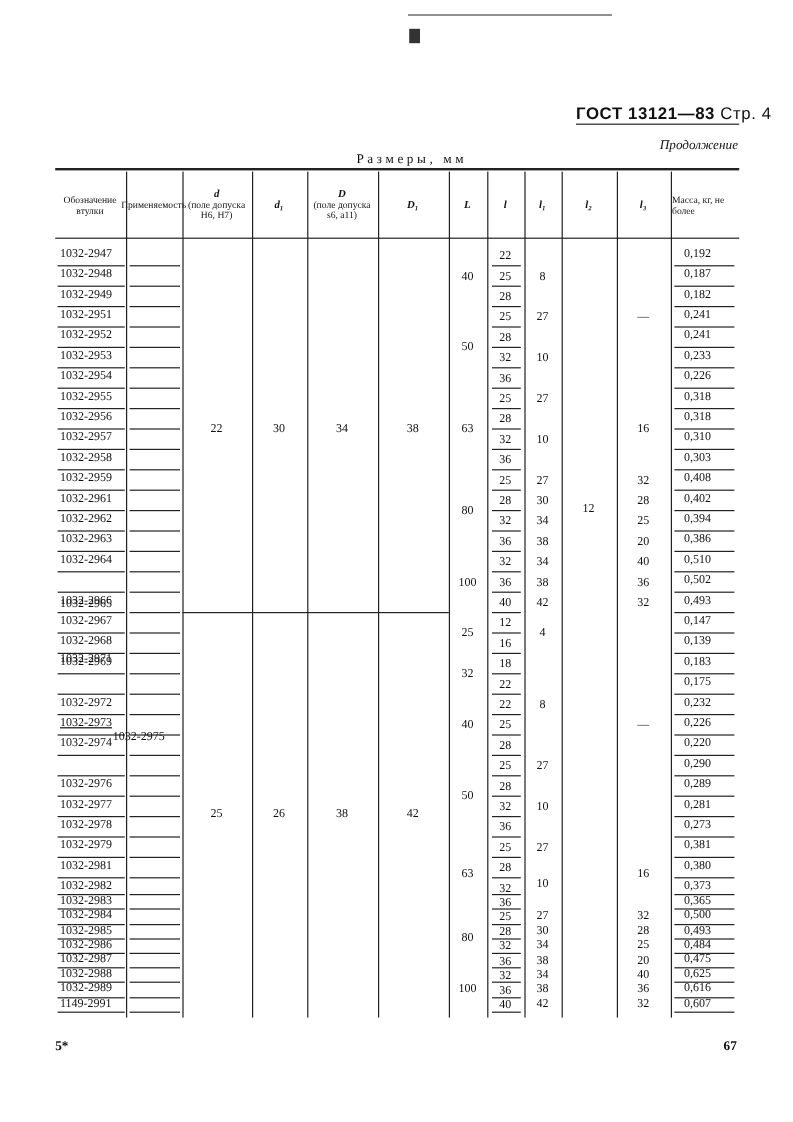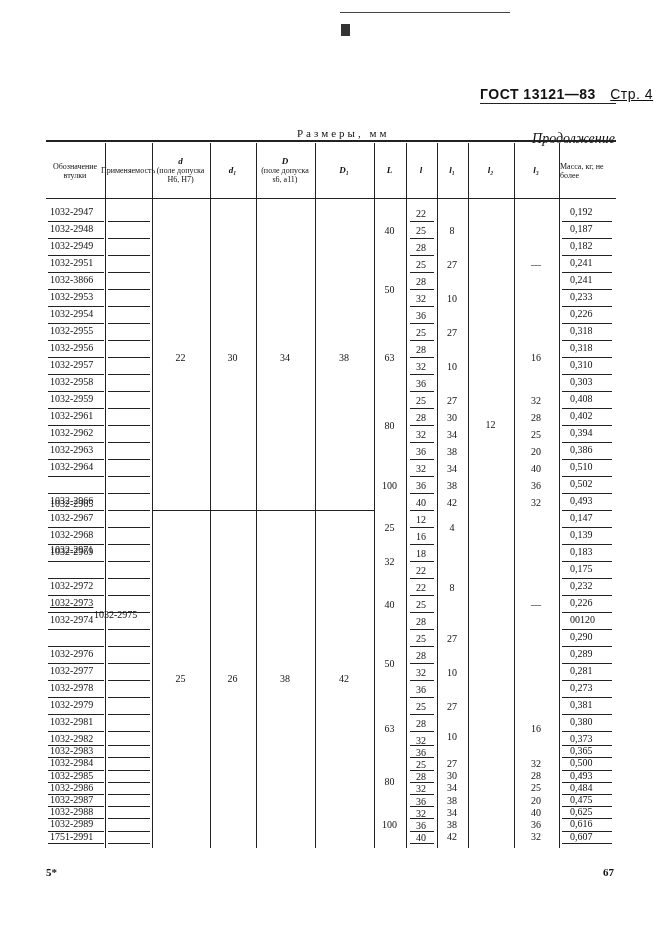--- a/index.html
+++ b/index.html
@@ -1,20 +1,20 @@
 <!DOCTYPE html>
 <html><head>
 <meta charset="utf-8">
 <style>
   html, body { margin:0; padding:0; background:#fff; }
   body { width:661px; height:935px; position:relative; overflow:hidden; font-family:"Liberation Serif", serif; color:#111; }
   .hdr-std { position:absolute; left:480px; top:86px; font-family:"Liberation Sans", sans-serif; font-weight:bold; font-size:14px; letter-spacing:0.5px; }
-  .hdr-std .pg { font-weight:normal; margin-left:10px;text-decoration:underline; }
+  .hdr-std .pg { font-weight:normal; margin-left:0; }
   .hdr-line { position:absolute; left:480px; top:103px; width:136px; height:1px; background:#222; }
-  .cont { position:absolute; right:46px; top:131px; font-style:italic; font-size:14px; }
+  .cont { position:absolute; right:46px; top:115px; font-style:italic; font-size:11px; }
   .title { position:absolute; left:297px; top:127px; font-size:11px; letter-spacing:3px; }
   .top-mark { position:absolute; left:340px; top:12px; width:170px; height:1px; background:#444; }
   .top-glyph { position:absolute; left:341px; top:24px; width:9px; height:12px; background:#333; }
   .tbl-top { position:absolute; left:46px; top:140px; width:570px; height:2px; background:#222; }
   .tbl-hsep { position:absolute; left:46px; top:198px; width:570px; height:1px; background:#222; }
   .vline { position:absolute; top:143px; width:1px; background:#222; height:705px; }
   .th { position:absolute; top:143px; height:55px; display:flex; align-items:center; justify-content:center; text-align:center; font-size:8px; line-height:9px; }
   .th i { font-weight:bold; font-size:9px; }
   .cell { position:absolute; display:flex; align-items:center; justify-content:center; font-size:10px; }
   .row-line { position:absolute; height:1px; background:#222; }
@@ -115,21 +115,21 @@
       <div class="row-line" style="left: 108px; width: 42px; top: 254.5px;"></div>
       <div class="row-line" style="left: 410px; width: 24px; top: 254.5px;"></div>
       <div class="row-line" style="left: 562px; width: 50px; top: 254.5px;"></div>
       <div class="code" style="left: 50px; top: 257px;">1032-2951</div>
       <div class="cell" style="left: 406px; top: 257px; width: 30px; height: 14px;">25</div>
       <div class="mass" style="left: 570px; top: 257px;">0,241</div>
       <div class="row-line" style="left: 48px; width: 56px; top: 271.5px;"></div>
       <div class="row-line" style="left: 108px; width: 42px; top: 271.5px;"></div>
       <div class="row-line" style="left: 410px; width: 24px; top: 271.5px;"></div>
       <div class="row-line" style="left: 562px; width: 50px; top: 271.5px;"></div>
-      <div class="code" style="left: 50px; top: 274px;">1032-3866</div>
+      <div class="code" style="left: 50px; top: 274px;">1032-2952</div>
       <div class="cell" style="left: 406px; top: 274px; width: 30px; height: 14px;">28</div>
       <div class="mass" style="left: 570px; top: 274px;">0,241</div>
       <div class="row-line" style="left: 48px; width: 56px; top: 288.5px;"></div>
       <div class="row-line" style="left: 108px; width: 42px; top: 288.5px;"></div>
       <div class="row-line" style="left: 410px; width: 24px; top: 288.5px;"></div>
       <div class="row-line" style="left: 562px; width: 50px; top: 288.5px;"></div>
       <div class="code" style="left: 50px; top: 291px;">1032-2953</div>
       <div class="cell" style="left: 406px; top: 291px; width: 30px; height: 14px;">32</div>
       <div class="mass" style="left: 570px; top: 291px;">0,233</div>
       <div class="row-line" style="left: 48px; width: 56px; top: 305.5px;"></div>
@@ -257,21 +257,21 @@
       <div class="row-line" style="left: 562px; width: 50px; top: 594.5px;"></div>
       <div class="code" style="left: 50px; top: 597px; text-decoration: underline;">1032-2973</div>
       <div class="cell" style="left: 406px; top: 597px; width: 30px; height: 14px;">25</div>
       <div class="mass" style="left: 570px; top: 597px;">0,226</div>
       <div class="row-line" style="left: 48px; width: 56px; top: 611.5px;"></div>
       <div class="row-line" style="left: 108px; width: 42px; top: 611.5px;"></div>
       <div class="row-line" style="left: 410px; width: 24px; top: 611.5px;"></div>
       <div class="row-line" style="left: 562px; width: 50px; top: 611.5px;"></div>
       <div class="code" style="left: 50px; top: 614px;">1032-2974</div>
       <div class="cell" style="left: 406px; top: 614px; width: 30px; height: 14px;">28</div>
-      <div class="mass" style="left: 570px; top: 614px;">00120</div>
+      <div class="mass" style="left: 570px; top: 614px;">0,220</div>
       <div class="row-line" style="left: 48px; width: 56px; top: 628.5px;"></div>
       <div class="row-line" style="left: 108px; width: 42px; top: 628.5px;"></div>
       <div class="row-line" style="left: 410px; width: 24px; top: 628.5px;"></div>
       <div class="row-line" style="left: 562px; width: 50px; top: 628.5px;"></div>
       <div class="code" style="left: 50px; top: 609px; margin-left: 44px;">1032-2975</div>
       <div class="cell" style="left: 406px; top: 631px; width: 30px; height: 14px;">25</div>
       <div class="mass" style="left: 570px; top: 631px;">0,290</div>
       <div class="row-line" style="left: 48px; width: 56px; top: 645.5px;"></div>
       <div class="row-line" style="left: 108px; width: 42px; top: 645.5px;"></div>
       <div class="row-line" style="left: 410px; width: 24px; top: 645.5px;"></div>
@@ -360,21 +360,21 @@
       <div class="row-line" style="left: 108px; width: 42px; top: 818.3px;"></div>
       <div class="row-line" style="left: 410px; width: 24px; top: 818.3px;"></div>
       <div class="row-line" style="left: 562px; width: 50px; top: 818.3px;"></div>
       <div class="code" style="left: 50px; top: 818.4px;">1032-2989</div>
       <div class="cell" style="left: 406px; top: 818.4px; width: 30px; height: 14px;">36</div>
       <div class="mass" style="left: 570px; top: 818.4px;">0,616</div>
       <div class="row-line" style="left: 48px; width: 56px; top: 830.5px;"></div>
       <div class="row-line" style="left: 108px; width: 42px; top: 830.5px;"></div>
       <div class="row-line" style="left: 410px; width: 24px; top: 830.5px;"></div>
       <div class="row-line" style="left: 562px; width: 50px; top: 830.5px;"></div>
-      <div class="code" style="left: 50px; top: 830.6px;">1751-2991</div>
+      <div class="code" style="left: 50px; top: 830.6px;">1149-2991</div>
       <div class="cell" style="left: 406px; top: 830.6px; width: 30px; height: 14px;">40</div>
       <div class="mass" style="left: 570px; top: 830.6px;">0,607</div>
       <div class="row-line" style="left: 48px; width: 56px; top: 842.7px;"></div>
       <div class="row-line" style="left: 108px; width: 42px; top: 842.7px;"></div>
       <div class="row-line" style="left: 410px; width: 24px; top: 842.7px;"></div>
       <div class="row-line" style="left: 562px; width: 50px; top: 842.7px;"></div>
       <div class="cell" style="left: 374px; top: 205px; width: 31px; height: 50px;">40</div>
       <div class="cell" style="left: 374px; top: 256px; width: 31px; height: 67px;">50</div>
       <div class="cell" style="left: 374px; top: 324px; width: 31px; height: 67px;">63</div>
       <div class="cell" style="left: 374px; top: 392px; width: 31px; height: 67px;">80</div>

